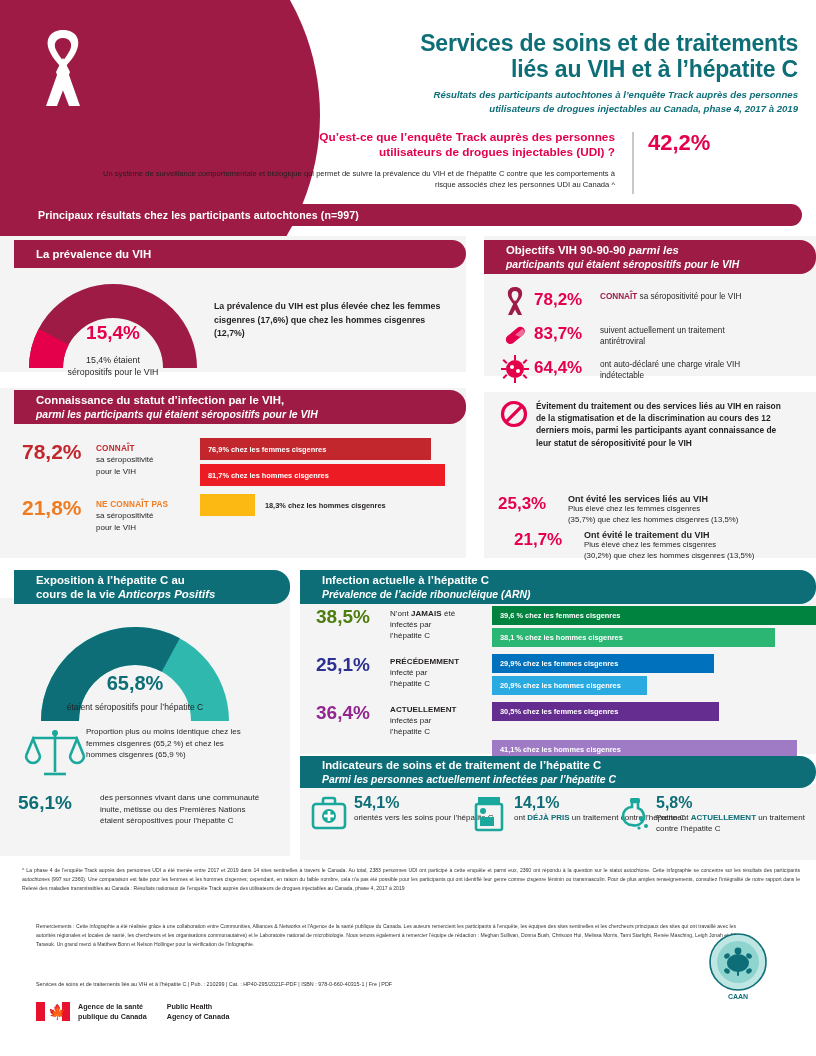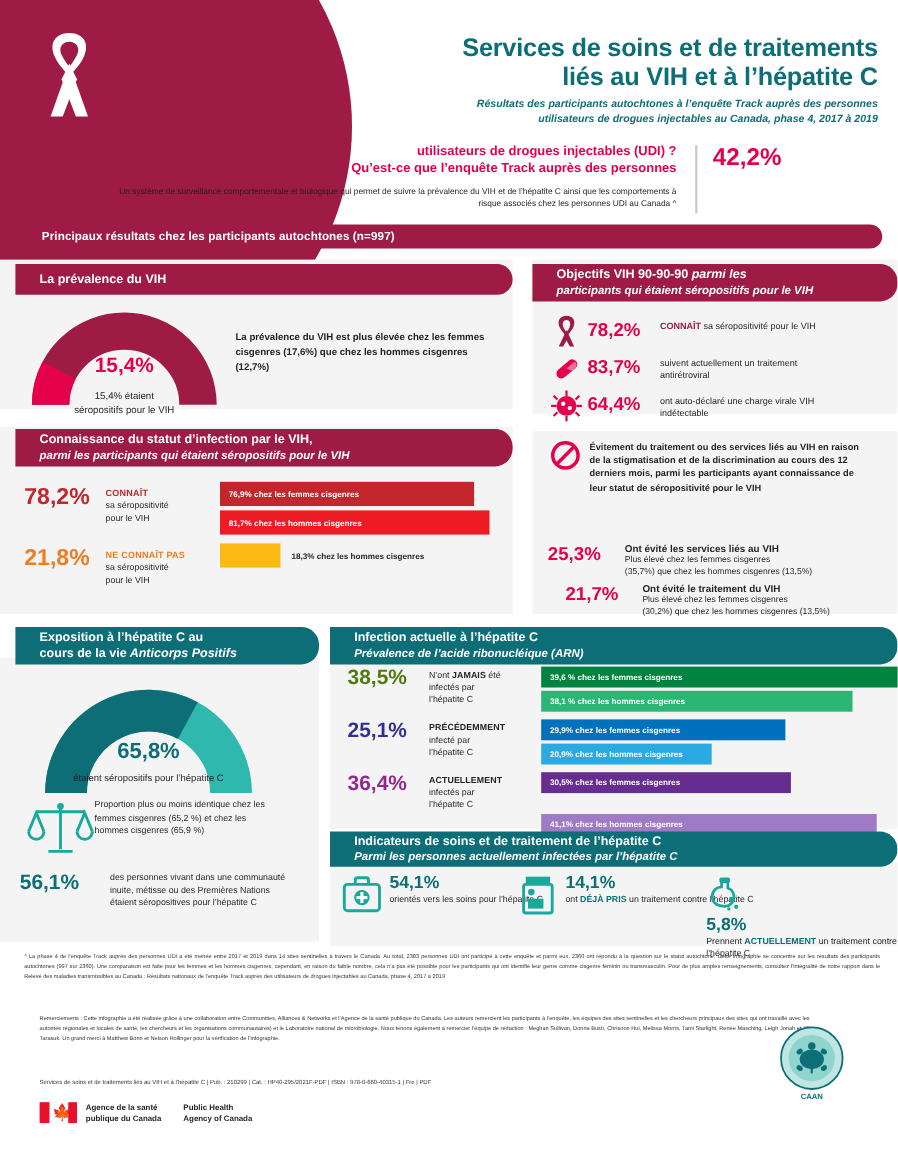--- a/index.html
+++ b/index.html
@@ -224,24 +224,24 @@
     <div>Services de soins et de traitements</div>
     <div>liés au VIH et à l’hépatite C</div>
   </div>
 
   <div class="header-sub">
     <div>Résultats des participants autochtones à l’enquête Track auprès des personnes</div>
     <div>utilisateurs de drogues injectables au Canada, phase 4, 2017 à 2019</div>
   </div>
 
   <div class="hdr-q">
+    <div>Qu’est-ce que l’enquête Track auprès des personnes</div>
     <div>utilisateurs de drogues injectables (UDI) ?</div>
-    <div>Qu’est-ce que l’enquête Track auprès des personnes</div>
-  </div>
-  <div class="hdr-def">Un système de surveillance comportementale et biologique qui permet de suivre la prévalence du VIH et de l’hépatite C ainsi que les comportements à risque associés chez les personnes UDI au Canada ^</div>
+  </div>
+  <div class="hdr-def">Un système de surveillance comportementale et biologique qui permet de suivre la prévalence du VIH et de l’hépatite C contre que les comportements à risque associés chez les personnes UDI au Canada ^</div>
 
   <div class="hdr-divider"></div>
   <div class="hdr-stat-num">42,2%</div>
 </div>
 
 <div class="band-main">Principaux résultats chez les participants autochtones (n=997)</div>
 
 <div class="sec-hivprev-bg"></div>
 <div class="pill maroon" style="left:14px; top:240px; width:452px; height:28px;">
   <div class="t1">La prévalence du VIH</div>
@@ -469,21 +469,21 @@
     <rect x="6" y="10" width="26" height="26" rx="2" fill="none" stroke="#1aa89c" stroke-width="2.6"></rect>
     <rect x="10" y="23" width="14" height="9" fill="#1aa89c"></rect>
     <circle cx="13" cy="17" r="3" fill="#1aa89c"></circle>
   </svg>
   <div class="care-body">
     <div class="care-num">14,1%</div>
     <div class="care-txt"><span>ont </span><b>DÉJÀ PRIS</b><span> un traitement contre l’hépatite C</span></div>
   </div>
 </div>
 
-<div class="care-item" style="left:636px; top:794px;flex-direction:column;">
+<div class="care-item" style="left:612px; top:794px;">
   <svg class="care-ico" viewBox="0 0 38 40">
     <path d="M20 8 h6 v6 a9 9 0 0 1 -6 17 a9 9 0 0 1 0 -18 Z" fill="none" stroke="#1aa89c" stroke-width="2.6"></path>
     <rect x="18" y="4" width="10" height="5" rx="1.5" fill="#1aa89c"></rect>
     <circle cx="30" cy="25" r="2.6" fill="#1aa89c"></circle>
     <circle cx="34" cy="32" r="2" fill="#1aa89c"></circle>
     <circle cx="27" cy="34" r="1.6" fill="#1aa89c"></circle>
   </svg>
   <div class="care-body">
     <div class="care-num">5,8%</div>
     <div class="care-txt"><span>Prennent </span><b>ACTUELLEMENT</b><span> un traitement contre l’hépatite C</span></div>

